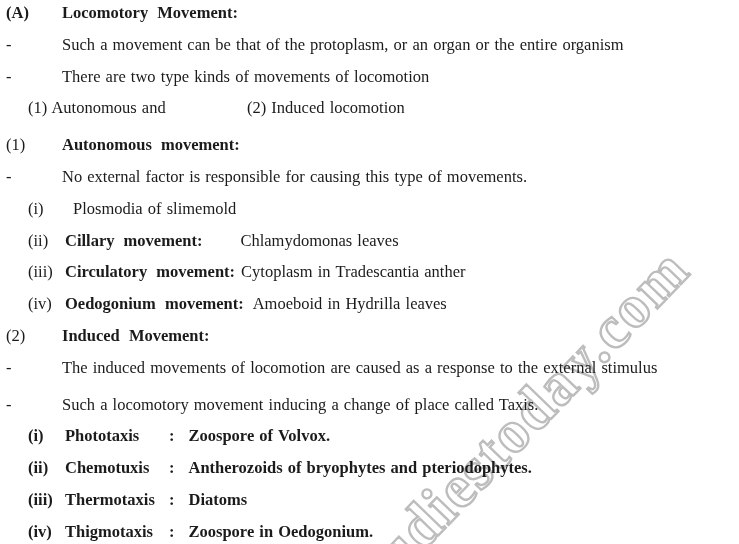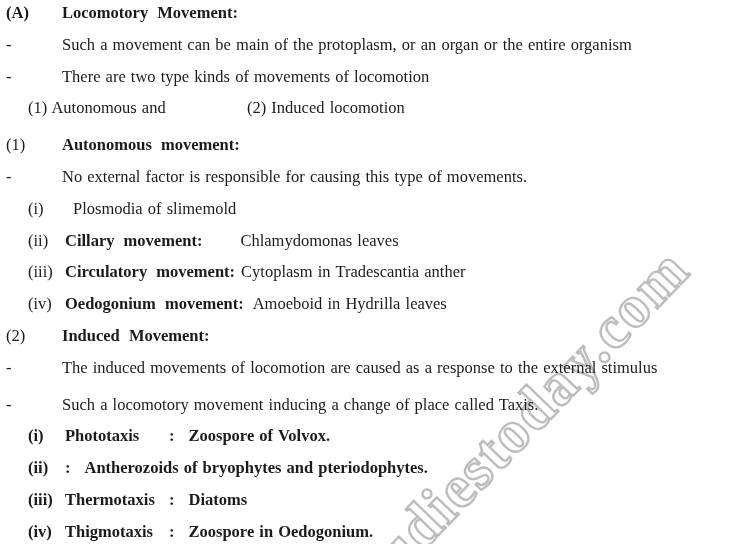--- a/index.html
+++ b/index.html
@@ -53,21 +53,21 @@
 
   <div class="content">
 
     <div class="line">
       <span class="marker bold">(A)</span>
       <span class="blabel">Locomotory Movement:</span>
     </div>
 
     <div class="line">
       <span class="marker">-</span>
-      <span>Such a movement can be main of the protoplasm, or an organ or the entire organism</span>
+      <span>Such a movement can be that of the protoplasm, or an organ or the entire organism</span>
     </div>
     <div class="line">
       <span class="marker">-</span>
       <span>There are two type kinds of movements of locomotion</span>
     </div>
 
     <div class="line sub">
       <span class="kfirst">(1) Autonomous and</span>
       <span>(2) Induced locomotion</span>
     </div>
@@ -117,20 +117,21 @@
     </div>
 
     <div class="line sub">
       <span class="submarker bold">(i)</span>
       <span class="flabel">Phototaxis</span>
       <span class="colon">:</span>
       <span class="desc g14">Zoospore of Volvox.</span>
     </div>
     <div class="line sub">
       <span class="submarker bold">(ii)</span>
+      <span class="flabel">Chemotuxis</span>
       <span class="colon">:</span>
       <span class="desc g14">Antherozoids of bryophytes and pteriodophytes.</span>
     </div>
     <div class="line sub">
       <span class="submarker bold">(iii)</span>
       <span class="flabel">Thermotaxis</span>
       <span class="colon">:</span>
       <span class="desc g14">Diatoms</span>
     </div>
     <div class="line sub">

